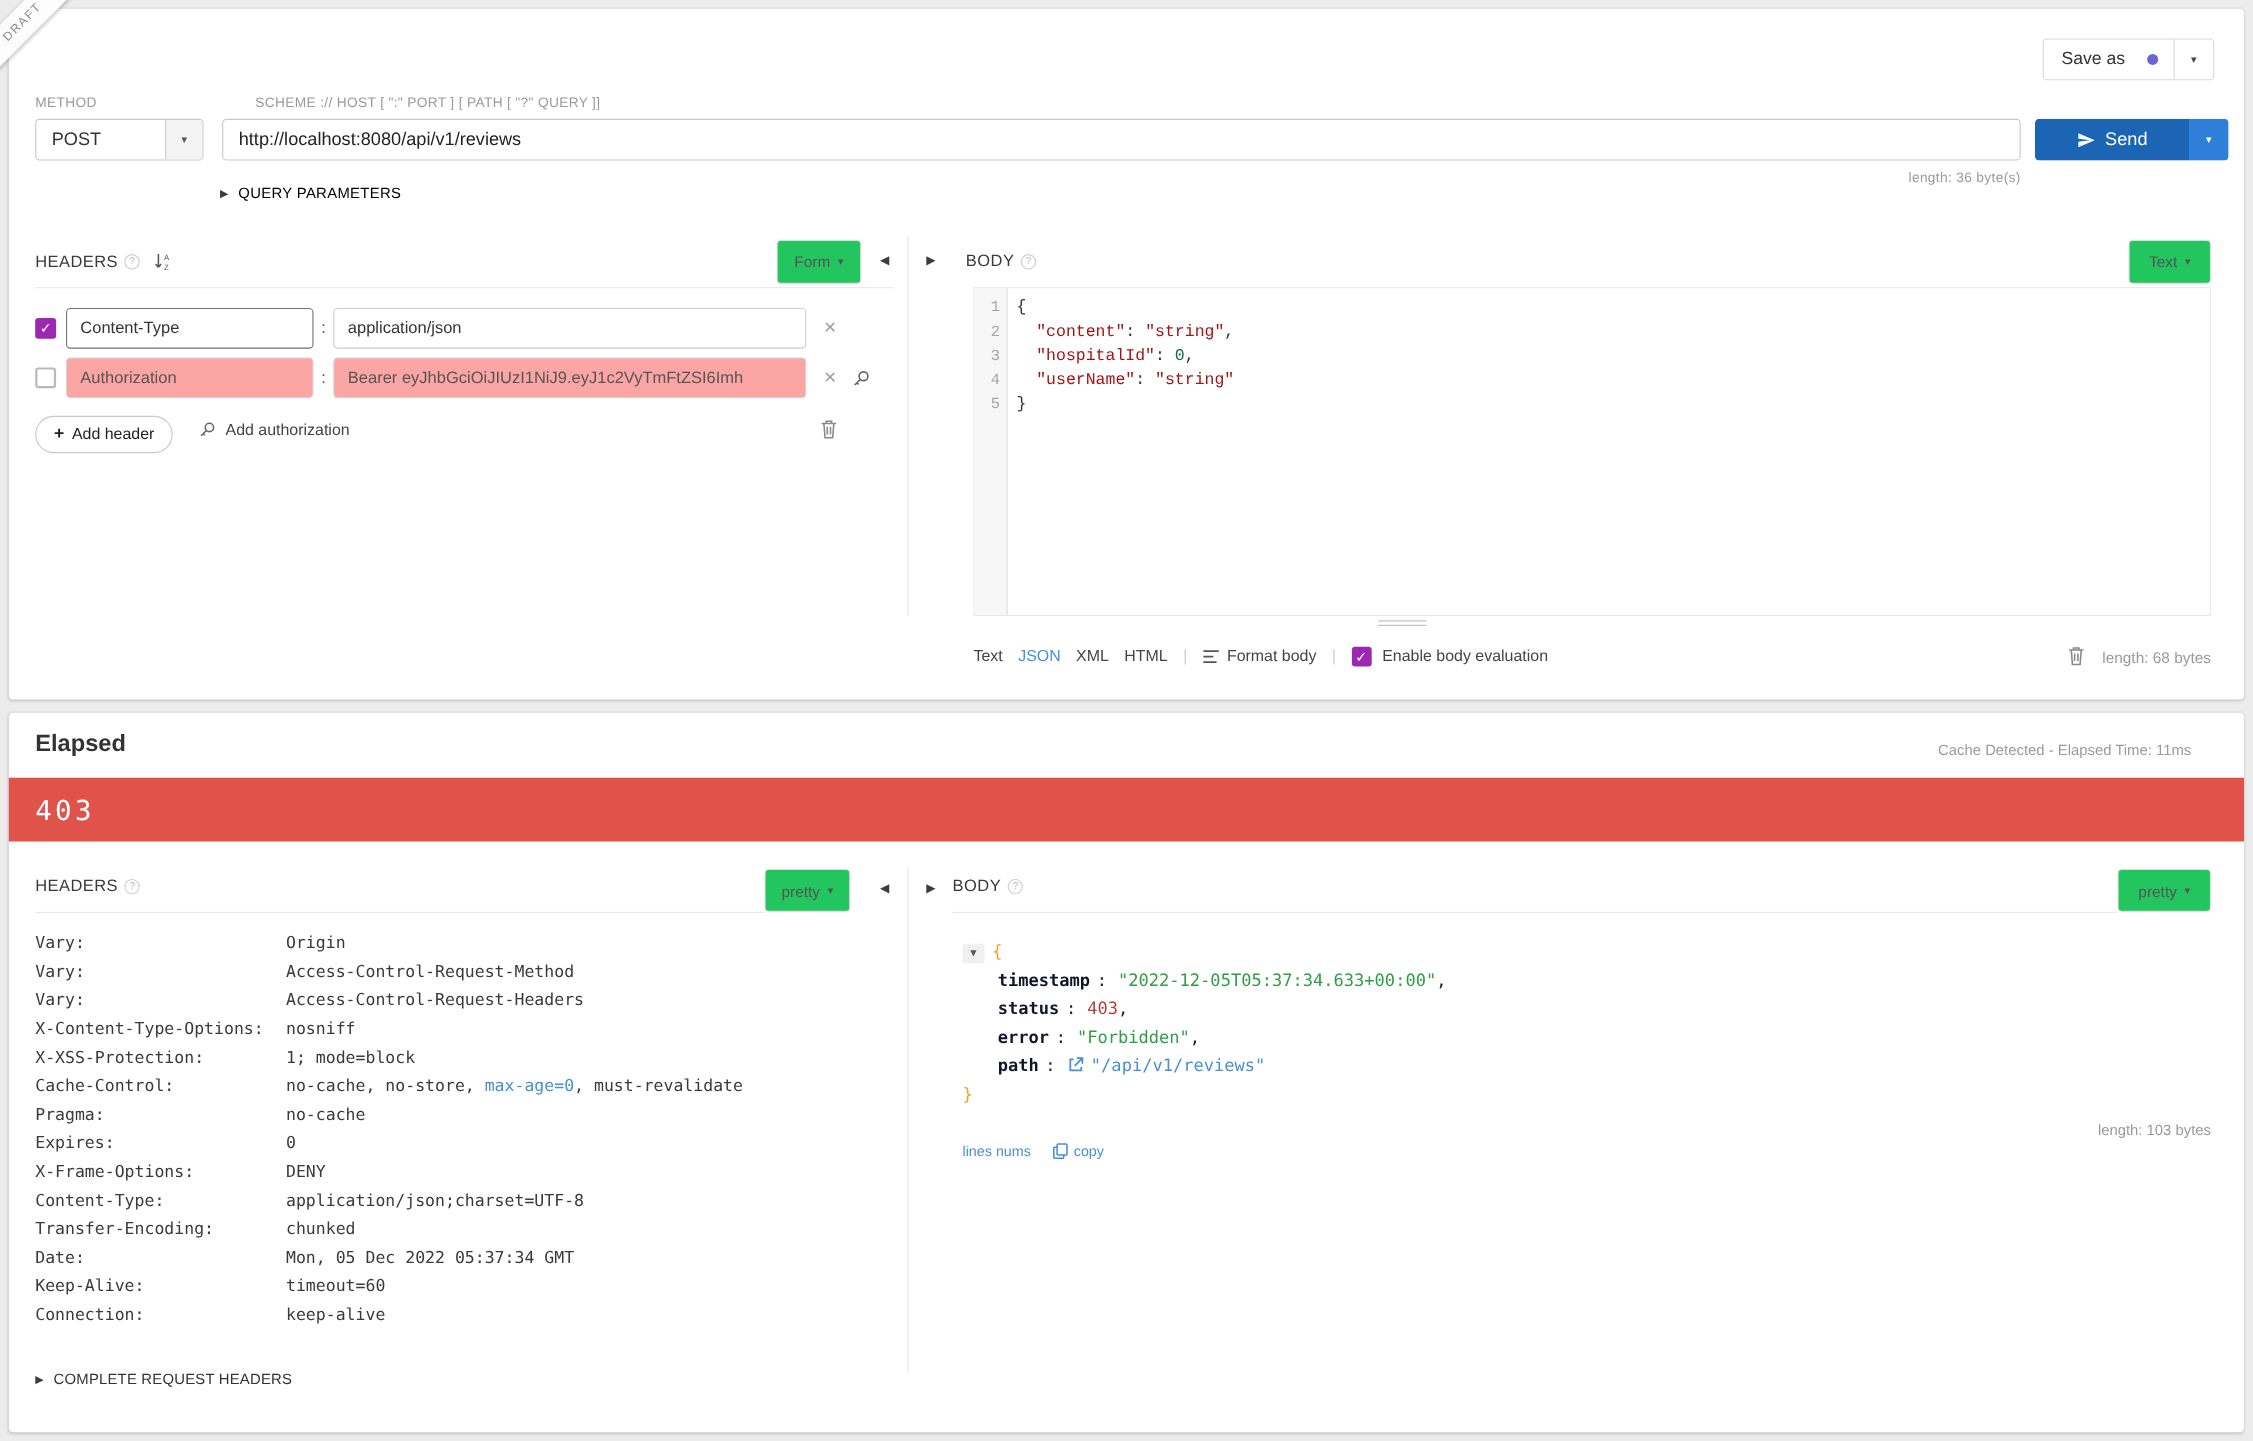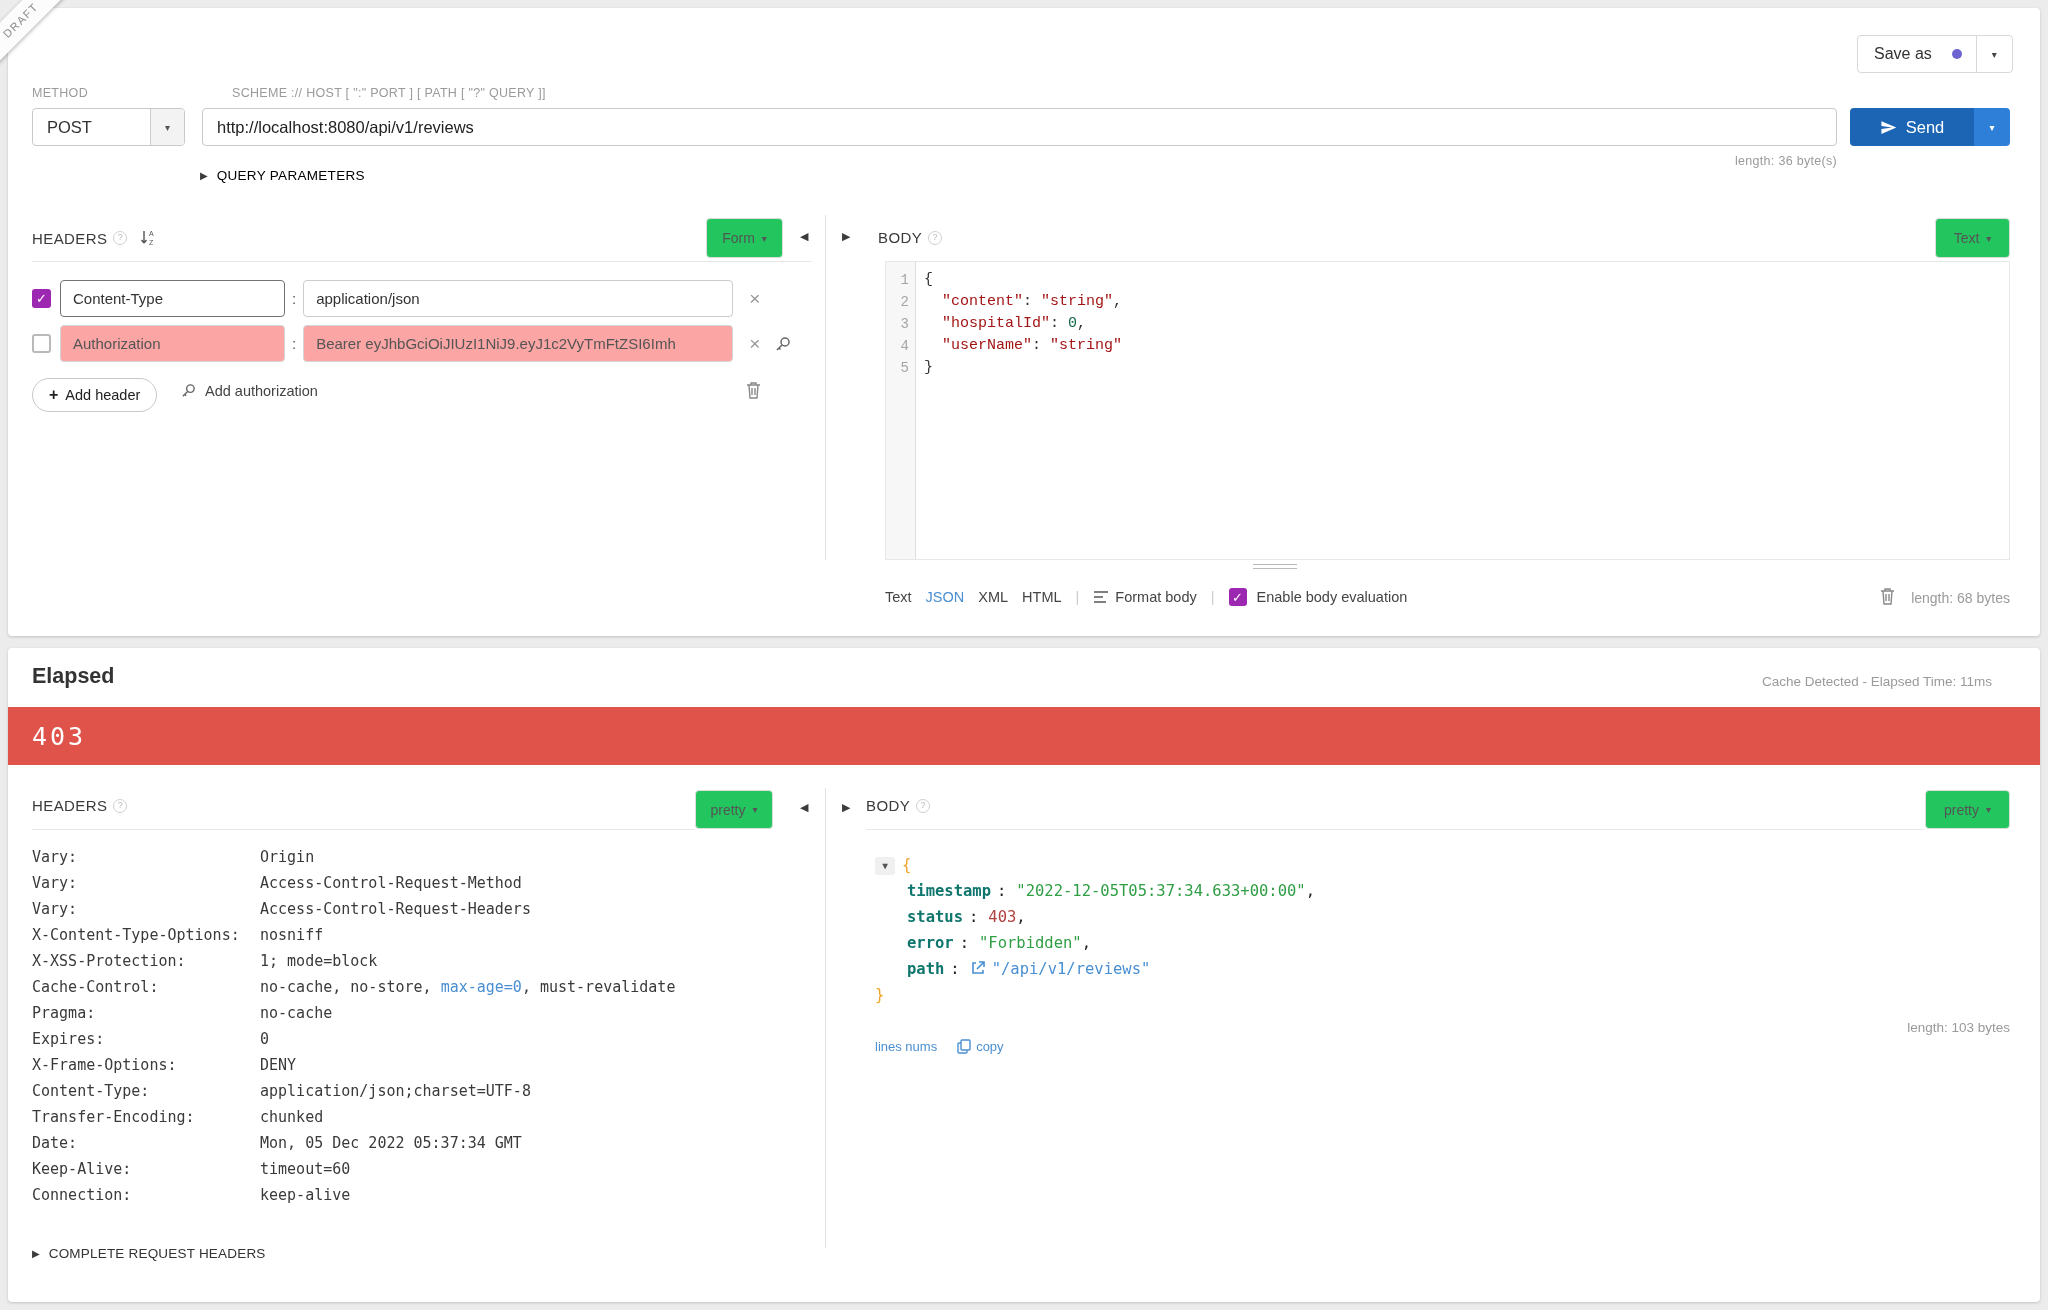--- a/index.html
+++ b/index.html
@@ -23,21 +23,21 @@
   .saveas { left:1849px; top:27px; height:38px; display:flex; border:1px solid #d8d8d8; border-radius:4px; background:#fff; }
   .saveas-main { display:flex; align-items:center; padding:0 14px 0 16px; font-size:16px; color:#333; }
   .dot { width:10px; height:10px; border-radius:50%; background:#6e63d2; margin-left:20px; }
   .saveas-seg { width:36px; border-left:1px solid #d8d8d8; display:flex; align-items:center; justify-content:center; }
   .saveas-seg .chev{ font-size:10px; color:#444; }
   
   .post { left:24px; top:100px; width:153px; height:38px; border:1px solid #c9c9c9; border-radius:4px; display:flex; overflow:hidden; background:#fff; }
   .post-main { flex:1; display:flex; align-items:center; padding-left:14px; font-size:16.5px; color:#333; }
   .post-seg { width:34px; border-left:1px solid #ccc; background:#f3f3f3; display:flex; align-items:center; justify-content:center; }
   .url-input { left:194px; top:100px; width:1635px; height:38px; border:1px solid #c9c9c9; border-radius:4px; padding:0 14px; font-size:16.5px; color:#222; font-family:"Liberation Sans",sans-serif; }
-  .send { left:1842px; top:100px; width:160px; height:38px; display:flex; border-radius:4px; overflow:hidden;text-align:center; }
+  .send { left:1842px; top:100px; width:176px; height:38px; display:flex; border-radius:4px; overflow:hidden;text-align:center; }
   .send-main { flex:1; background:#1c65b4; color:#fff; display:flex; align-items:center; justify-content:center; gap:9px; font-size:16.5px; }
   .send-seg { width:36px; background:#2e7fd8; display:flex; align-items:center; justify-content:center; }
   .send-seg .chev { color:#fff; font-size:10px; }
   .qp { left:192px; top:160px; display:flex; align-items:center; gap:9px; }
   .qp-label { font-size:13.5px; color:#000000; letter-spacing:.3px; }
   
   .hdr-row1 { left:24px; top:221px; display:flex; align-items:center; }
   .cb { width:19px; height:19px; border-radius:3px; display:flex; align-items:center; justify-content:center; }
   .cb.on { background:#9c27b0; color:#fff; font-size:13px; }
   .cb.off { background:#fff; border:2px solid #b9b9b9; }
@@ -76,21 +76,21 @@
   .rhlist .row { height:26px; line-height:26px; display:flex; }
   .rhlist .n { width:228px; }
   .bluelink { color:#4a8fd2; }
   .crh { left:24px; top:598px; display:flex; align-items:center; gap:9px; }
   .crh .t { font-size:13.5px; color:#333; letter-spacing:.2px; }
   .jviewer { left:867px; top:204px; font-family:"DejaVu Sans Mono",monospace; font-size:15.5px; color:#222; }
   .jviewer .jline { height:26px; line-height:26px; }
   .jviewer .rowsind { padding-left:32px; }
   .jtoggle { width:20px; height:18px; background:#f0f0f0; border-radius:3px; font-size:9.5px; color:#555; display:inline-flex; align-items:center; justify-content:center; margin-right:7px; vertical-align:1px; }
   .brace { color:#eea42a; }
-  .jkey { font-weight:bold; color:#0f766e; }
+  .jkey { font-weight:bold; color:#0f172a; }
   .jcolon { margin:0 10px 0 6px; color:#222; }
   .v-str { color:#2f9e44; }
   .v-num { color:#b0413e; }
   .v-link { color:#4a8fd2; }
   .extlink { display:inline-block; vertical-align:-2px; margin-right:6px; }
   .jlinks { left:867px; top:391px; display:flex; gap:20px; align-items:center; font-size:13px; }
   .jlinks .lk { color:#4a8fd2; display:flex; align-items:center; gap:5px; }
   svg { display:block; }
 </style>
 </head>

